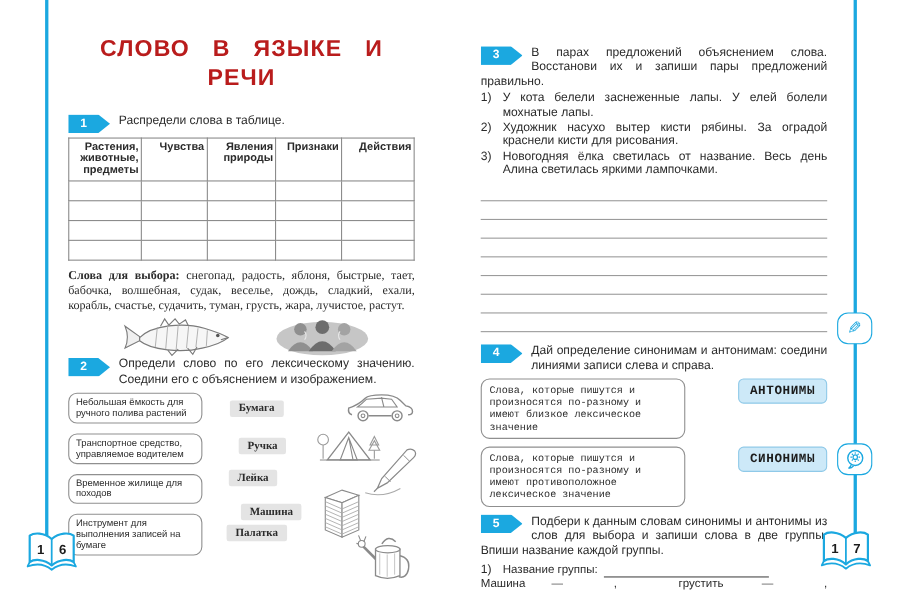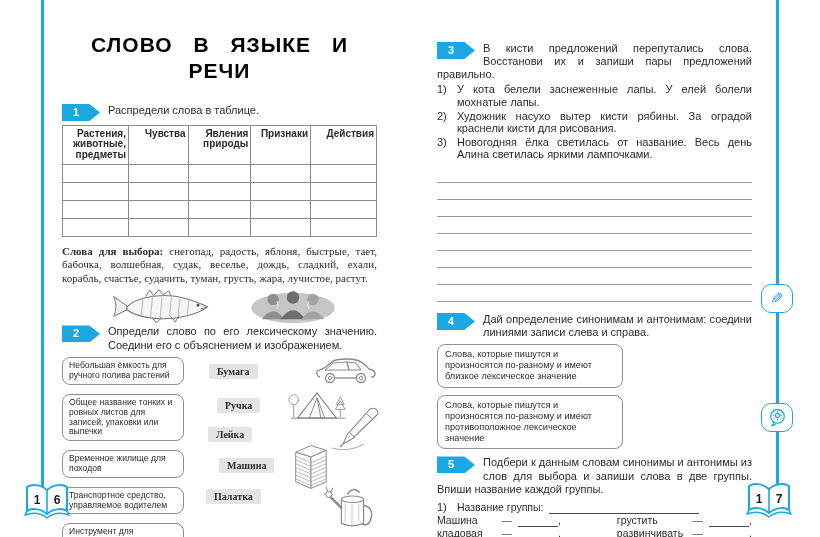--- a/index.html
+++ b/index.html
@@ -5,21 +5,21 @@
   html,body{margin:0;padding:0;background:#fff;}
   .sheet{position:relative;width:820px;height:537px;background:#ffffff;overflow:hidden;
          font-family:"Liberation Sans",sans-serif;color:#2b2b2b;}
   .vline{position:absolute;top:0;width:3px;height:487px;background:#1ba8e0;}
   .vline.l{left:41px;} .vline.r{left:776px;}
 
   .page{position:absolute;top:0;}
   .page.left{left:62px;width:315px;top:32px;}
   .page.right{left:437px;width:315px;top:42px;}
 
-  .title{margin:0 0 20px 0;text-align:center;color:#000000;font-size:21px;font-weight:bold;
+  .title{margin:0 0 20px 0;text-align:center;color:#b91c1c;font-size:21px;font-weight:bold;
          letter-spacing:1px;word-spacing:14px;line-height:26px;}
 
   .task-head{margin:0;}
   .badge{float:left;width:38px;height:17px;margin:0 8px 2px 0;background:#1ba8e0;color:#fff;
          font-size:11px;font-weight:bold;line-height:17px;text-align:center;padding-right:10px;
          box-sizing:border-box;clip-path:polygon(0 0,72% 0,100% 50%,72% 100%,0 100%);}
   .ttext{font-size:11px;line-height:13.5px;text-align:justify;margin:0;}
 
   
   table.t1{width:100%;border-collapse:collapse;margin-top:7px;}
@@ -44,21 +44,21 @@
 
   
   .items{margin-top:3px;}
   .item{display:flex;margin-bottom:1px;}
   .inum{width:20px;flex:none;font-size:11px;line-height:12.6px;}
   .itext{font-size:11px;line-height:12.6px;text-align:justify;flex:1;margin:0;}
   .wlines{margin-top:5px;}
   .wline{height:16px;border-bottom:1.2px solid #9b9b9b;}
 
   .t4rows{margin-top:4px;}
-  .t4row{display:flex;align-items:flex-start;justify-content:space-between;margin-bottom:7px;}
+  .t4row{display:flex;align-items:flex-start;justify-content:space-between;margin-bottom:7px;font-family:Liberation Mono, monospace;}
   .t4row .defbox{width:186px;box-sizing:border-box;font-size:9.2px;line-height:11.2px;padding:4px 7px;}
   .bluecard{background:#cde9f8;border:1px solid #8fc9e8;border-radius:5px;padding:4px 10px;
             font-size:11.5px;font-weight:bold;letter-spacing:.5px;color:#1c1c1c;}
 
   .t5rows{margin-top:4px;font-size:10.5px;}
   .grow{display:flex;align-items:flex-end;line-height:12.8px;margin-bottom:0.5px;}
   .grow span{white-space:nowrap;}
   .dash::before{content:"—";padding:0 6px;color:#555;}
   .comma::before{content:",";}
   .blank{display:inline-block;border-bottom:1px solid #4a4a4a;height:11px;}
@@ -156,31 +156,30 @@
     </div>
 
     <div class="task-head">
       <div class="badge"><span>2</span></div>
       <p class="ttext">Определи слово по его лексическому значению. Соедини его с объяснением и изображением.</p>
     </div>
 
     <div class="match">
       <div class="defs">
         <div class="defbox">Небольшая ёмкость для ручного полива растений</div>
-        <div class="defbox">Общее название тонких и ровных листов для записей, упаковки или выпечки</div>
+        <div class="defbox">Транспортное средство, управляемое водителем</div>
         <div class="defbox">Временное жилище для походов</div>
-        <div class="defbox">Транспортное средство, управляемое водителем</div>
         <div class="defbox">Инструмент для выполнения записей на бумаге</div>
       </div>
       <div class="wordcol">
         <div class="wcard" style="margin:9px 0 0 4px">Бумага</div>
         <div class="wcard" style="margin:19px 0 0 12px">Ручка</div>
         <div class="wcard" style="margin:14px 0 0 3px">Лейка</div>
         <div class="wcard" style="margin:16px 0 0 14px">Машина</div>
-        <div class="wcard" style="margin:16px 0 0 1px">Палатка</div>
+        <div class="wcard" style="margin:4px 0 0 1px">Палатка</div>
       </div>
       <div class="piccol">
         <svg class="pic" style="right:0;top:0" width="64" height="30" viewBox="0 0 64 30">
           <path d="M6 22 q-4 -1 -3 -6 q9 -3 15 -9 q3 -3 15 -3 q12 0 17 5 l5 5 q6 1 6 5 q0 3 -4 3" fill="none" stroke="#8a8a8a" stroke-width="1.3"></path>
           <path d="M19 8 q-4 4 -8 7 L35 15 L33 7 Z M35 15 l12 0 -5 -7 -9 -1 Z" fill="none" stroke="#8a8a8a" stroke-width="1"></path>
           <path d="M21 23 h21" stroke="#8a8a8a" stroke-width="1.3"></path>
           <circle cx="16" cy="23" r="4.5" fill="#fff" stroke="#8a8a8a" stroke-width="1.3"></circle>
           <circle cx="47" cy="23" r="4.5" fill="#fff" stroke="#8a8a8a" stroke-width="1.3"></circle>
           <circle cx="16" cy="23" r="1.7" fill="none" stroke="#8a8a8a"></circle>
             <circle cx="47" cy="23" r="1.7" fill="none" stroke="#8a8a8a"></circle>
@@ -216,21 +215,21 @@
           <ellipse cx="29.5" cy="17" rx="11.5" ry="3.4" fill="#fff" stroke="#8a8a8a" stroke-width="1.1"></ellipse>
           <path d="M22 21 v20 M29 22 v21 M36 21 v20" stroke="#c4c4c4" stroke-width="0.9"></path>
         </svg>
       </div>
     </div>
   </div>
 
   <div class="page right">
     <div class="task-head">
       <div class="badge"><span>3</span></div>
-      <p class="ttext" style="line-height:12.8px">В кисти предложений перепутались слова. Восстанови их и запиши пары предложений правильно.</p>
+      <p class="ttext" style="line-height:12.8px">В парах предложений объяснением слова. Восстанови их и запиши пары предложений правильно.</p>
     </div>
     <div class="items">
       <div class="item">
           <span class="inum">1)</span>
           <p class="itext">У кота белели заснеженные лапы. У елей болели мохнатые лапы.</p>
         </div>
       <div class="item">
           <span class="inum">2)</span>
           <p class="itext">Художник насухо вытер кисти рябины. За оградой краснели кисти для рисования.</p>
         </div>
@@ -250,23 +249,25 @@
       <div class="wline"></div>
     </div>
 
     <div class="task-head" style="margin-top:11px">
       <div class="badge"><span>4</span></div>
       <p class="ttext">Дай определение синонимам и антонимам: соедини линиями записи слева и справа.</p>
     </div>
     <div class="t4rows">
       <div class="t4row">
         <div class="defbox">Слова, которые пишутся и произносятся по-разному и имеют близкое лексическое значение</div>
+        <div class="bluecard">АНТОНИМЫ</div>
       </div>
       <div class="t4row">
         <div class="defbox">Слова, которые пишутся и произносятся по-разному и имеют противоположное лексическое значение</div>
+        <div class="bluecard">СИНОНИМЫ</div>
       </div>
     </div>
 
     <div class="task-head" style="margin-top:6px">
       <div class="badge"><span>5</span></div>
       <p class="ttext">Подбери к данным словам синонимы и антонимы из слов для выбора и запиши слова в две группы. Впиши название каждой группы.</p>
     </div>
     <div class="t5rows">
       <div class="grow">
         <span class="inum">1)</span>

